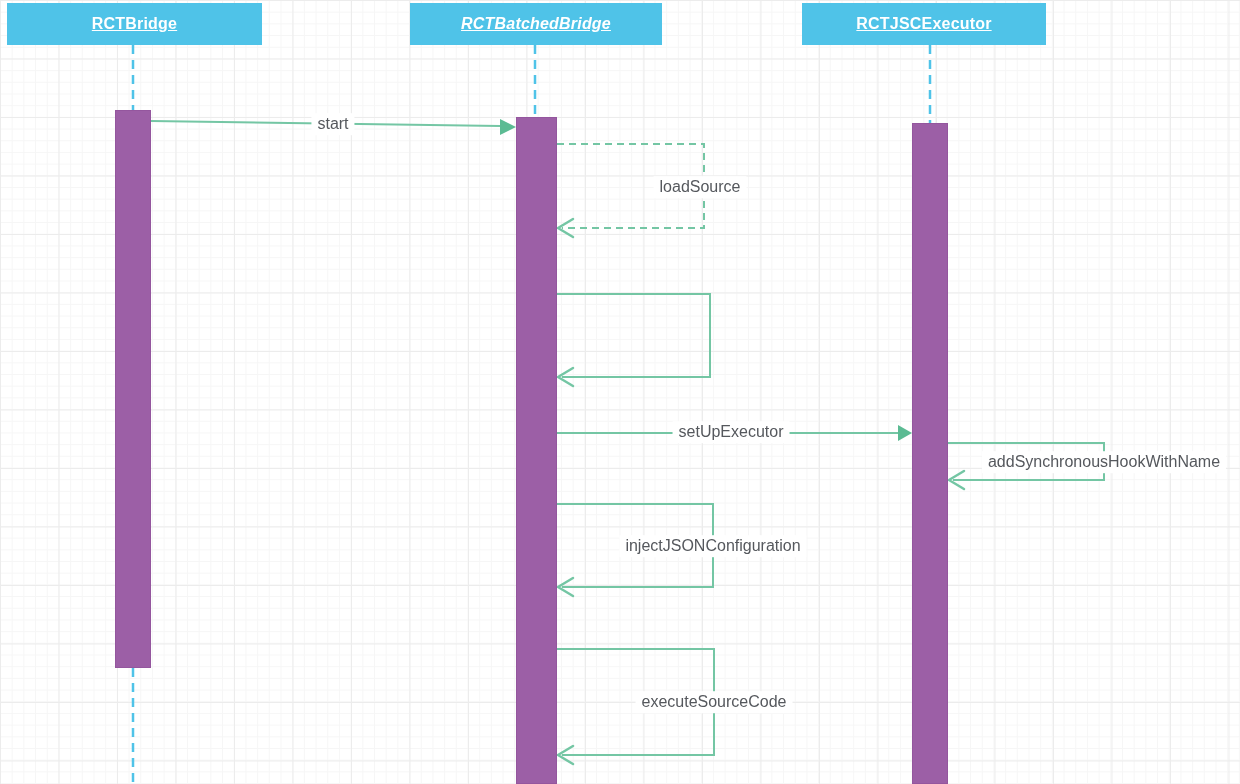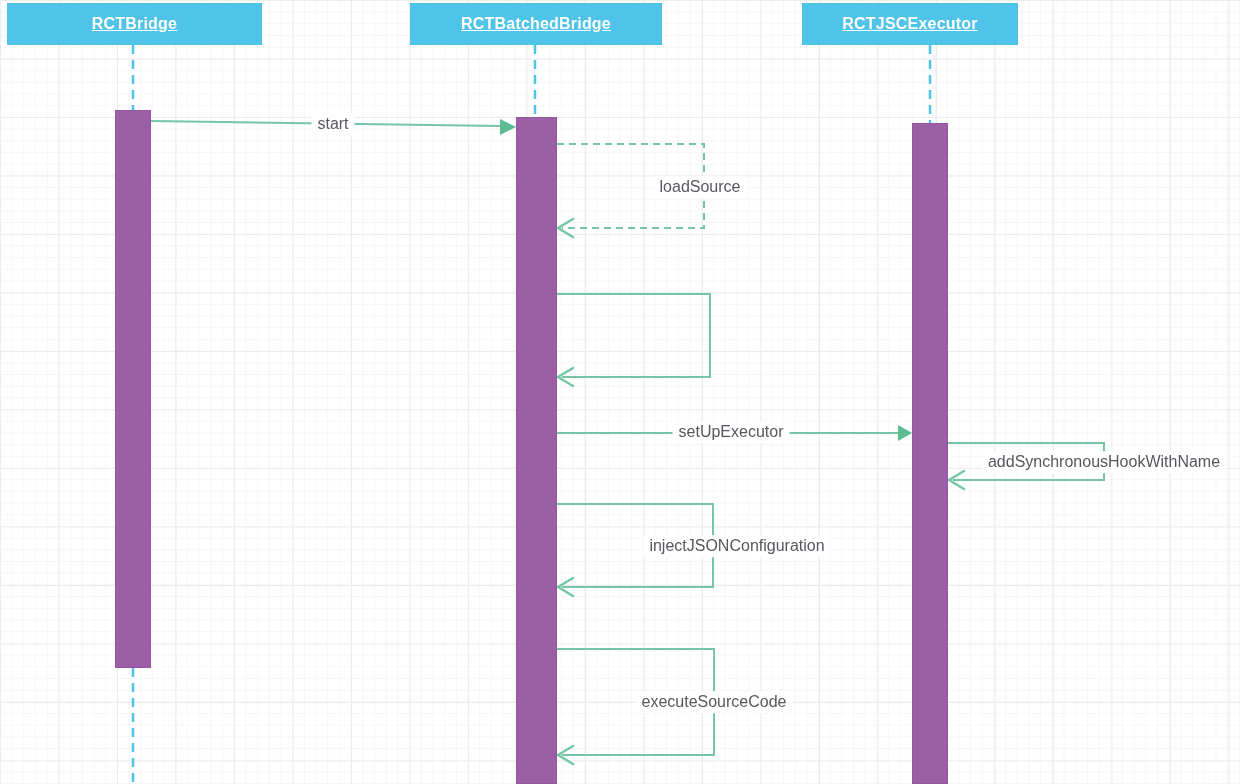--- a/index.html
+++ b/index.html
@@ -87,27 +87,27 @@
     <polyline class="arrowhead-open" points="573,746 558,755 573,764"></polyline>
   </svg>
 
   <div class="activation" style="left:115px;top:110px;width:36px;height:558px;"></div>
   <div class="activation" style="left:516px;top:117px;width:41px;height:667px;"></div>
   <div class="activation" style="left:912px;top:123px;width:36px;height:661px;"></div>
 
   <div class="participant" style="left:7px;width:255px;">
     <span>RCTBridge</span>
   </div>
-  <div class="participant" style="left:410px;width:252px;">
+  <div class="participant" style="left:410px;width:252px;font-style:italic;">
     <span>RCTBatchedBridge</span>
   </div>
-  <div class="participant" style="left:802px;width:216px;">
+  <div class="participant" style="left:802px;width:244px;">
     <span>RCTJSCExecutor</span>
   </div>
 
   <div class="msg-label" style="left:333px;top:124px;">start</div>
   <div class="msg-label" style="left:700px;top:187px;">loadSource</div>
   <div class="msg-label" style="left:731px;top:432px;">setUpExecutor</div>
   <div class="msg-label" style="left:1104px;top:462px;">addSynchronousHookWithName</div>
-  <div class="msg-label" style="left:713px;top:546px;margin-left:24px;">injectJSONConfiguration</div>
+  <div class="msg-label" style="left:713px;top:546px;">injectJSONConfiguration</div>
   <div class="msg-label" style="left:714px;top:702px;text-align:center;">executeSourceCode</div>
 
 </div>
 
 </body></html>

